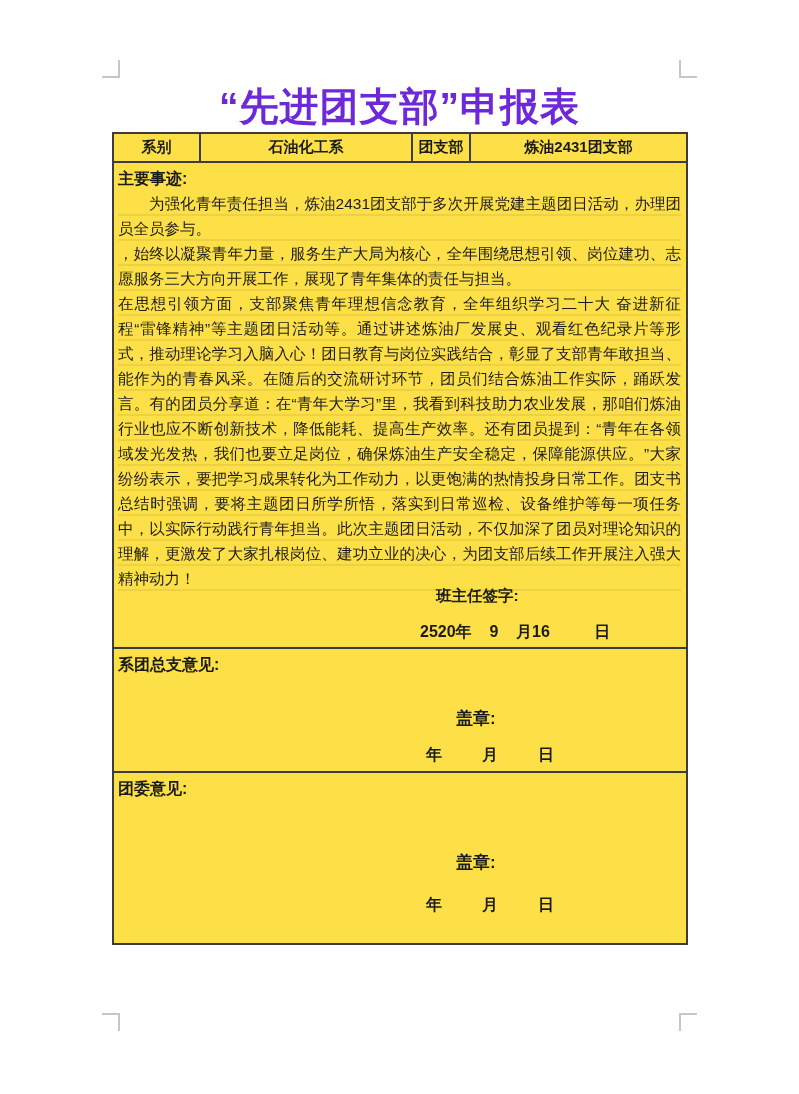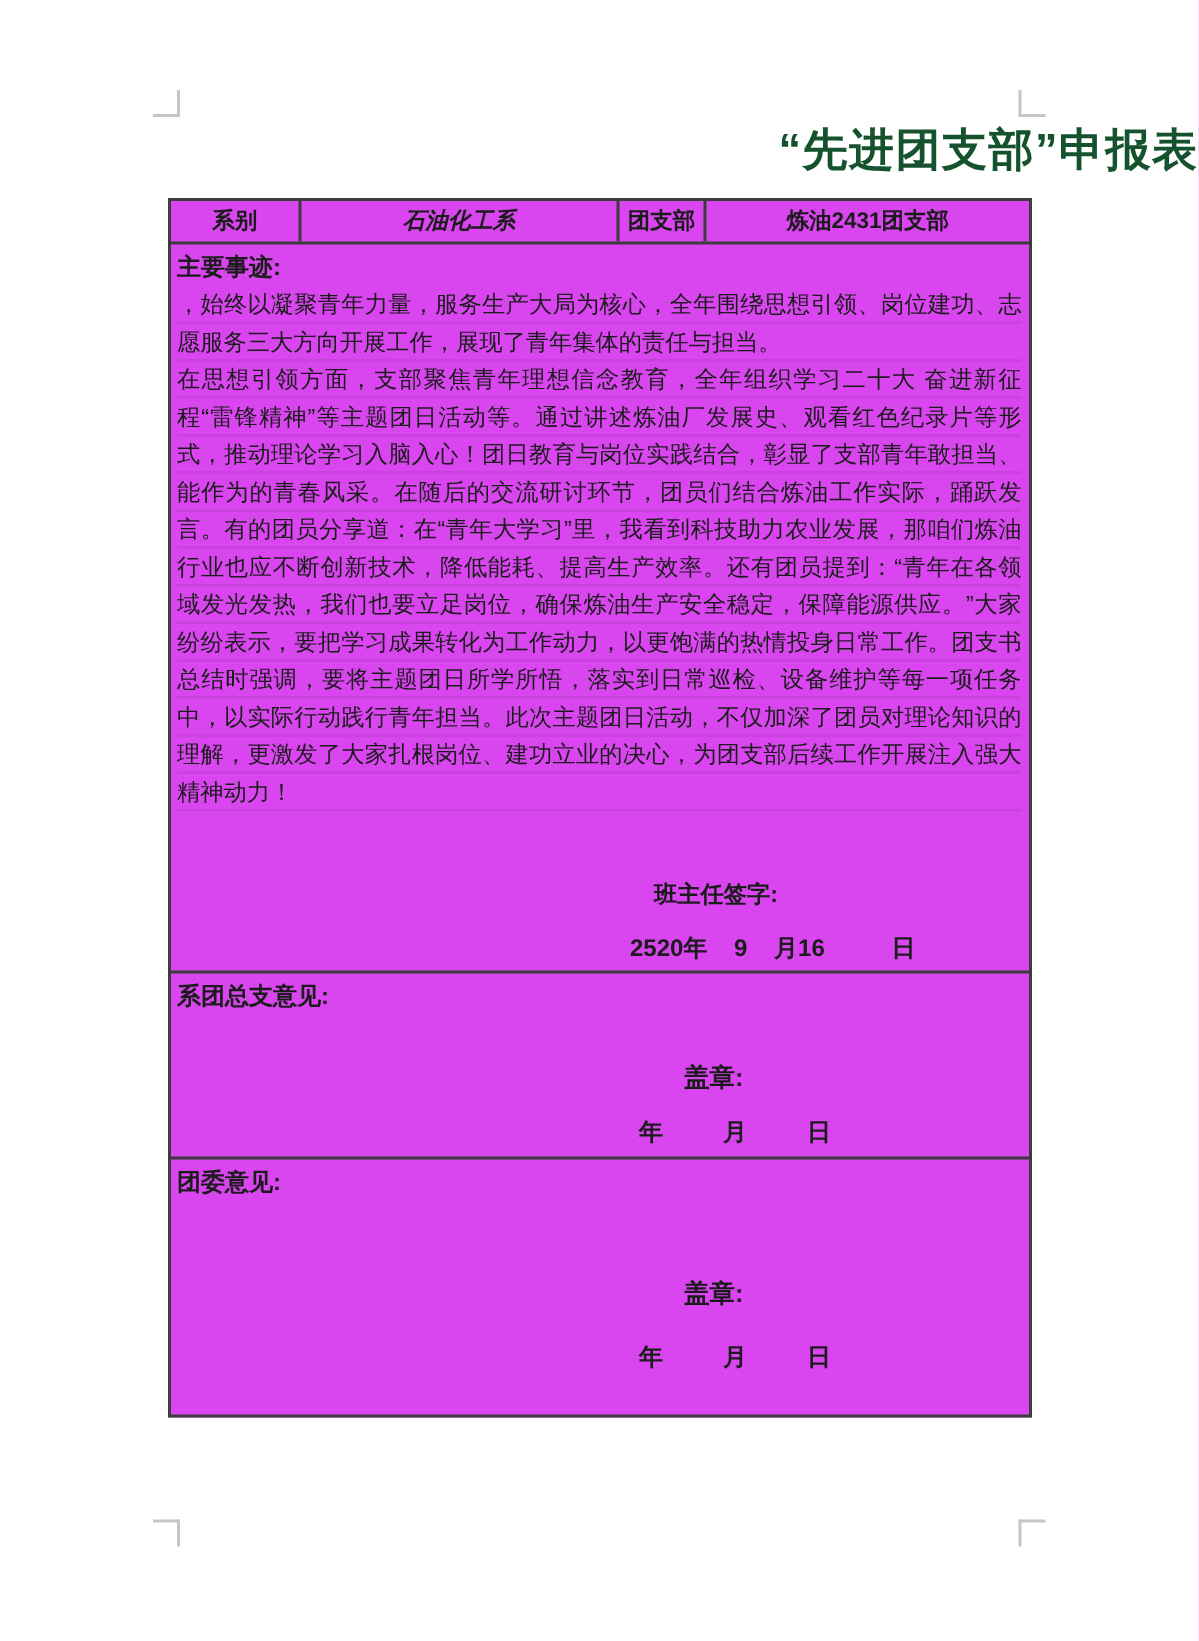--- a/index.html
+++ b/index.html
@@ -15,45 +15,45 @@
   
   .corner { position:absolute; width:18px; height:18px; }
   .corner.tl { left:102px; top:60px;  border-right:2px solid #c6c6c6; border-bottom:2px solid #c6c6c6; }
   .corner.tr { left:679px; top:60px;  border-left:2px solid #c6c6c6;  border-bottom:2px solid #c6c6c6; }
   .corner.bl { left:102px; top:1013px; border-right:2px solid #c6c6c6; border-top:2px solid #c6c6c6; }
   .corner.br { left:679px; top:1013px; border-left:2px solid #c6c6c6;  border-top:2px solid #c6c6c6; }
 
   
   .doc-title {
     position:absolute; left:0; top:80px; width:100%;
-    text-align:right;
-    font-size:30px; font-weight:700; letter-spacing:1px;
-    color:#14532d;
+    text-align:center;
+    font-size:39px; font-weight:700; letter-spacing:1px;
+    color:#6d28d9;
   }
 
   
   .doc-table {
     position:absolute; left:112px; top:132px; width:576px;
     border:2px solid #3c3c3c;
-    background:#d946ef;
+    background:#fde047;
   }
   .t-row { border-bottom:2px solid #3c3c3c; }
   .t-row:last-child { border-bottom:none; }
 
   
   .header-row { display:flex; height:29px; }
   .h-cell {
     display:flex; align-items:center; justify-content:center;
     font-size:15px; font-weight:600;
     border-right:2px solid #3c3c3c;
     height:100%;
   }
   .h-cell:last-child { border-right:none; }
   .h-dept-label   { width:87px; }
-  .h-dept-value   { width:212px;font-style:italic; }
+  .h-dept-value   { width:212px; }
   .h-branch-label { width:58px; }
   .h-branch-value { flex:1; }
 
   
   .deeds-cell { position:relative; height:486px; padding:3px 5px 0 4px; }
   .cell-label { font-size:16px; font-weight:600; line-height:25px; }
   .deeds-text {
     font-size:15.5px; font-weight:500; line-height:25px;
     text-align:justify;
     background:repeating-linear-gradient(
@@ -106,20 +106,21 @@
     <div class="t-row header-row">
       <div class="h-cell h-dept-label">系别</div>
       <div class="h-cell h-dept-value">石油化工系</div>
       <div class="h-cell h-branch-label">团支部</div>
       <div class="h-cell h-branch-value">炼油2431团支部</div>
     </div>
 
     <div class="t-row deeds-cell">
       <div class="cell-label">主要事迹:</div>
       <div class="deeds-text">
+        <p class="indent">为强化青年责任担当，炼油2431团支部于多次开展党建主题团日活动，办理团员全员参与。</p>
         <p>，始终以凝聚青年力量，服务生产大局为核心，全年围绕思想引领、岗位建功、志愿服务三大方向开展工作，展现了青年集体的责任与担当。</p>
         <p>在思想引领方面，支部聚焦青年理想信念教育，全年组织学习二十大 奋进新征程“雷锋精神”等主题团日活动等。通过讲述炼油厂发展史、观看红色纪录片等形式，推动理论学习入脑入心！团日教育与岗位实践结合，彰显了支部青年敢担当、能作为的青春风采。在随后的交流研讨环节，团员们结合炼油工作实际，踊跃发言。有的团员分享道：在“青年大学习”里，我看到科技助力农业发展，那咱们炼油行业也应不断创新技术，降低能耗、提高生产效率。还有团员提到：“青年在各领域发光发热，我们也要立足岗位，确保炼油生产安全稳定，保障能源供应。”大家纷纷表示，要把学习成果转化为工作动力，以更饱满的热情投身日常工作。团支书总结时强调，要将主题团日所学所悟，落实到日常巡检、设备维护等每一项任务中，以实际行动践行青年担当。此次主题团日活动，不仅加深了团员对理论知识的理解，更激发了大家扎根岗位、建功立业的决心，为团支部后续工作开展注入强大精神动力！</p>
       </div>
       <div class="sign-label">班主任签字:</div>
       <div class="deeds-date">2520年    9    月16          日</div>
     </div>
 
     <div class="t-row opinion-cell opinion-dept">
       <div class="cell-label">系团总支意见:</div>
       <div class="seal-label">盖章:</div>

